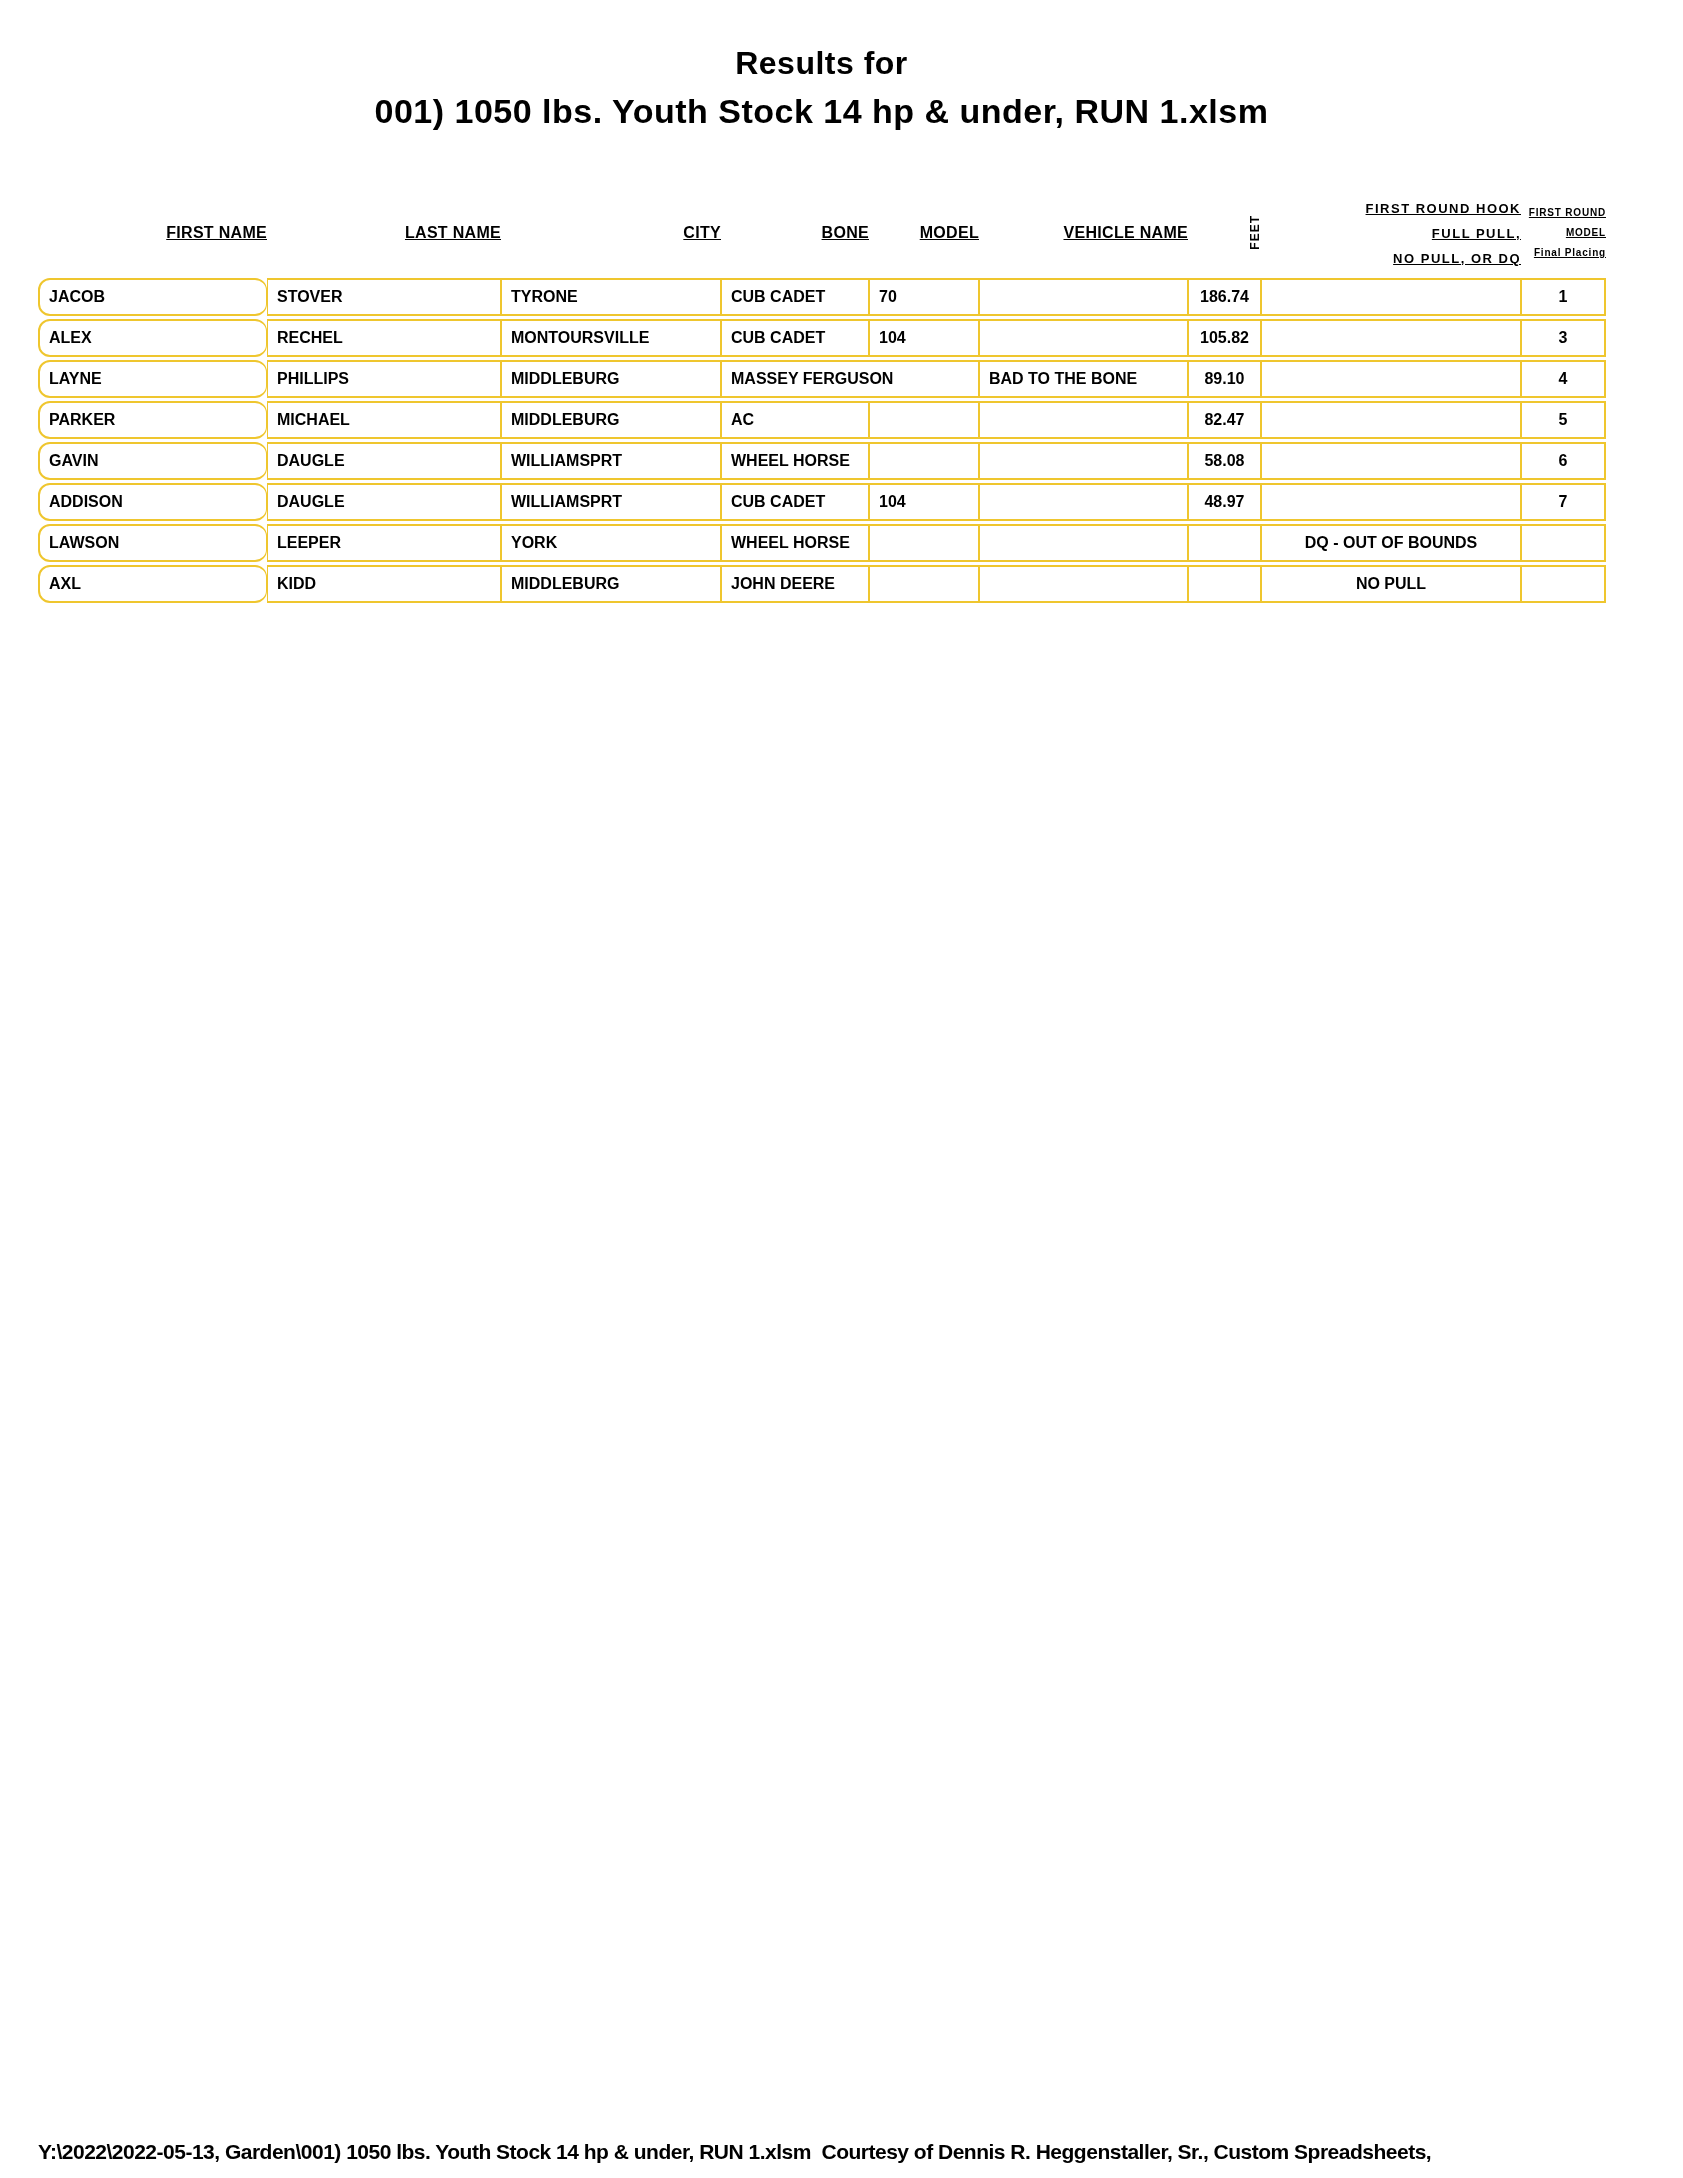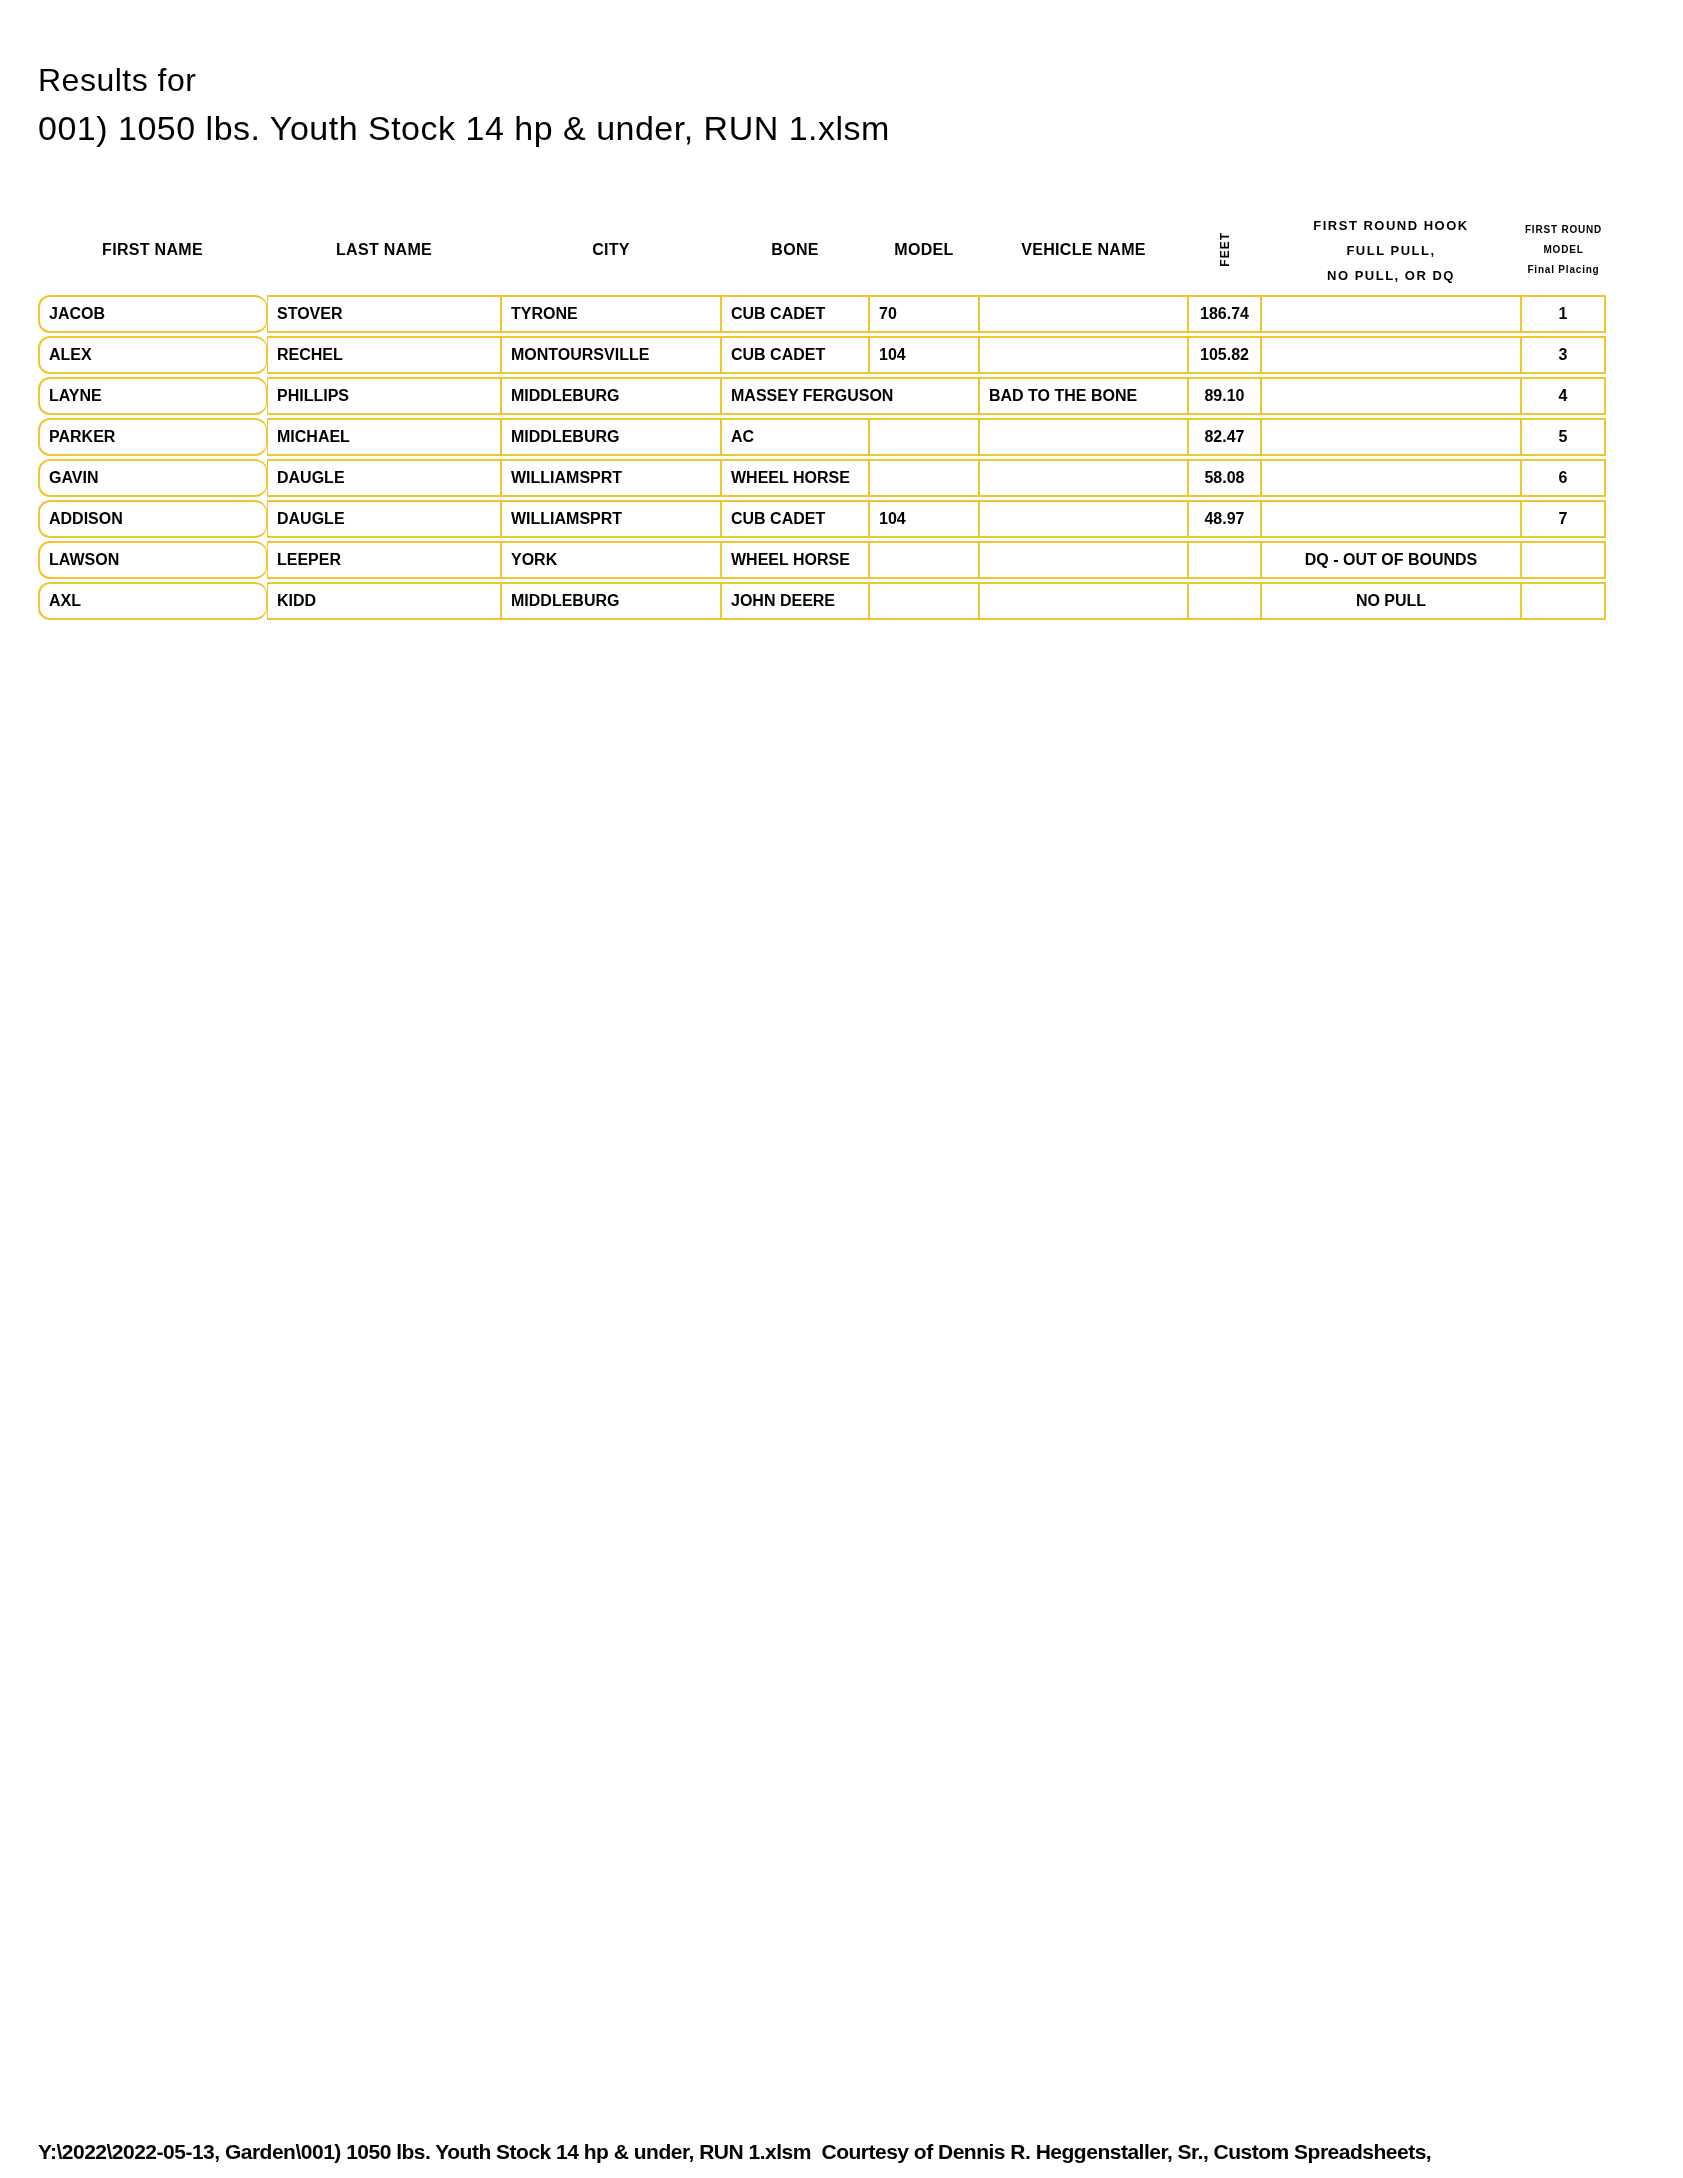--- a/index.html
+++ b/index.html
@@ -10,46 +10,47 @@
     background: #ffffff;
     color: #000000;
     font-family: "Liberation Sans", sans-serif;
     position: relative;
     overflow: hidden;
   }
   .page { position: absolute; inset: 0; }
 
   
   .title-block {
-    margin: 62px 0 0 38px;
+    margin: 45px 0 0 38px;
     width: 1567px;
-    text-align: left;
-    font-weight: normal;
+    text-align: center;
+    font-weight: bold;
   }
   .title-line1 { font-size: 32px; letter-spacing: 0.5px; }
   .title-line2 { font-size: 34px; margin-top: 10px; letter-spacing: 0.5px; }
 
   
   table.results {
     margin: 57px 0 0 38px;
     width: 1567px;
     table-layout: fixed;
     border-collapse: separate;
     border-spacing: 0 3px;
   }
   thead th {
     border: none;
     font-weight: bold;
     font-size: 16px;
     letter-spacing: 0.3px;
-    text-align: center;
+    text-align: right;
     vertical-align: middle;
     height: 84px;
     padding: 0;
     overflow: visible;
+    text-decoration: underline;
   }
   th .hdr-line { line-height: 25px; font-size: 13px; letter-spacing: 1.5px; }
   th .hdr-line-sm { line-height: 20px; font-size: 10px; letter-spacing: 0.8px; }
   .vertical-text {
     display: inline-block;
     writing-mode: vertical-rl;
     transform: rotate(180deg);
     font-size: 12px;
     letter-spacing: 1px;
     font-weight: bold;

